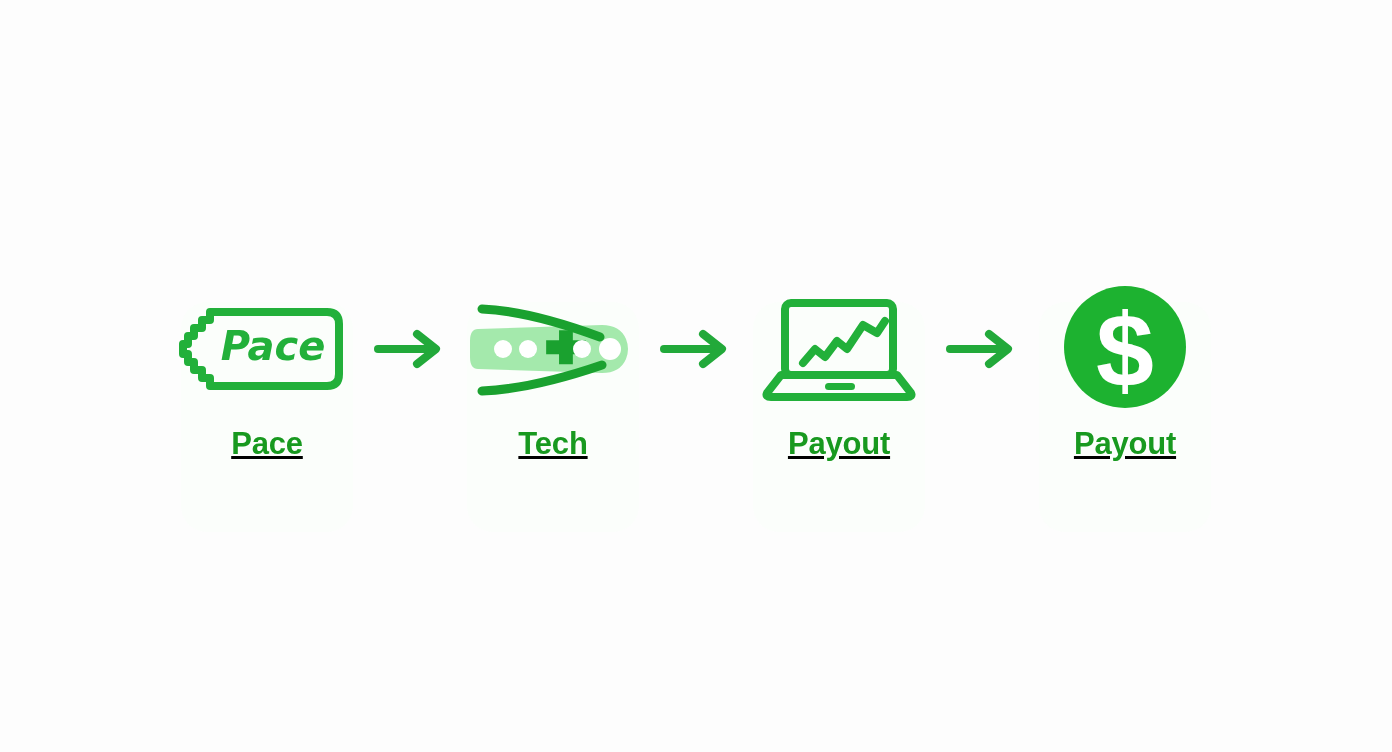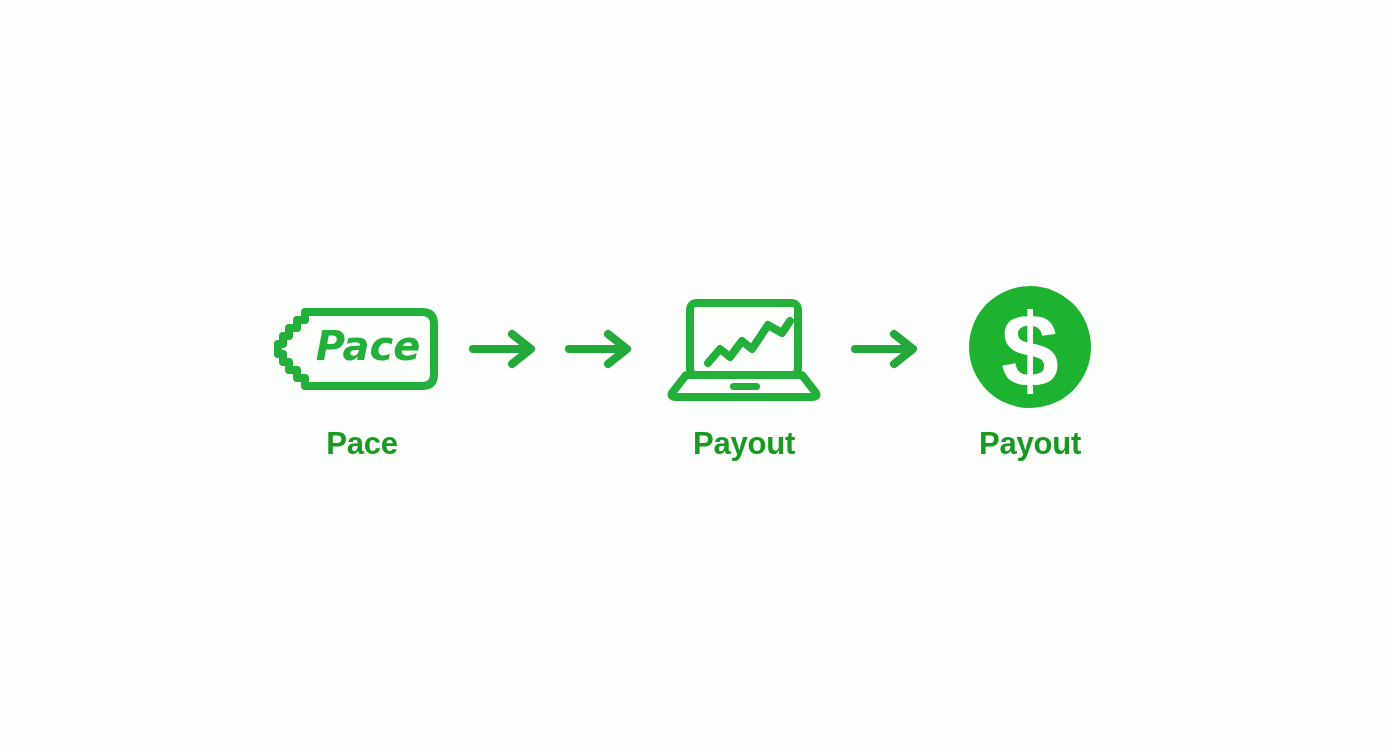--- a/index.html
+++ b/index.html
@@ -14,20 +14,21 @@
     overflow: hidden;
   }
 
   #flow-canvas {
     position: relative;
     width: 1392px;
     height: 752px;
     display: flex;
     align-items: center;
     justify-content: center;
+    text-decoration: underline;
   }
 
   .flow-row {
     display: flex;
     flex-direction: row;
     align-items: flex-start;
     justify-content: center;
     gap: 0px;
     margin-top: -10px;
   }
@@ -118,20 +119,38 @@
       <div class="step-label">Pace</div>
     </div>
 
     <div class="arrow-cell">
       <svg width="76" height="46" viewBox="0 0 76 46">
         <line x1="6" y1="23" x2="58" y2="23" stroke="#22a93a" stroke-width="8" stroke-linecap="round"></line>
         <polyline points="45,8 64,23 45,38" fill="none" stroke="#22a93a" stroke-width="8" stroke-linecap="round" stroke-linejoin="round"></polyline>
       </svg>
     </div>
 
+    <div class="step">
+      <div class="step-glow"></div>
+      <div class="icon-box">
+        <svg width="186" height="120" viewBox="0 0 186 120">
+          <path d="M18 40 Q10 40 10 52 L10 68 Q10 80 18 80
+                   L142 84 Q160 84 166 70 Q170 60 166 50
+                   Q160 36 142 36 Z" fill="#a4e9ac"></path>
+          <circle cx="43" cy="60" r="9" fill="#ffffff"></circle>
+          <circle cx="68" cy="60" r="9" fill="#ffffff"></circle>
+          <path d="M88 50 h14 v-11 h15 v11 h14 v15 h-14 v11 h-15 v-11 h-14 Z" fill="#1aa12f" transform="translate(-4,-2) scale(0.92) translate(10,8)"></path>
+          <circle cx="122" cy="60" r="9" fill="#ffffff"></circle>
+          <circle cx="150" cy="60" r="11" fill="#ffffff"></circle>
+          <path d="M22 20 Q70 22 140 48" fill="none" stroke="#1aa12f" stroke-width="9" stroke-linecap="round"></path>
+          <path d="M22 102 Q72 100 142 76" fill="none" stroke="#1aa12f" stroke-width="9" stroke-linecap="round"></path>
+        </svg>
+      </div>
+      <div class="step-label">Tech</div>
+    </div>
 
     <div class="arrow-cell">
       <svg width="76" height="46" viewBox="0 0 76 46">
         <line x1="6" y1="23" x2="58" y2="23" stroke="#22a93a" stroke-width="8" stroke-linecap="round"></line>
         <polyline points="45,8 64,23 45,38" fill="none" stroke="#22a93a" stroke-width="8" stroke-linecap="round" stroke-linejoin="round"></polyline>
       </svg>
     </div>
 
     <div class="step">
       <div class="step-glow"></div>

